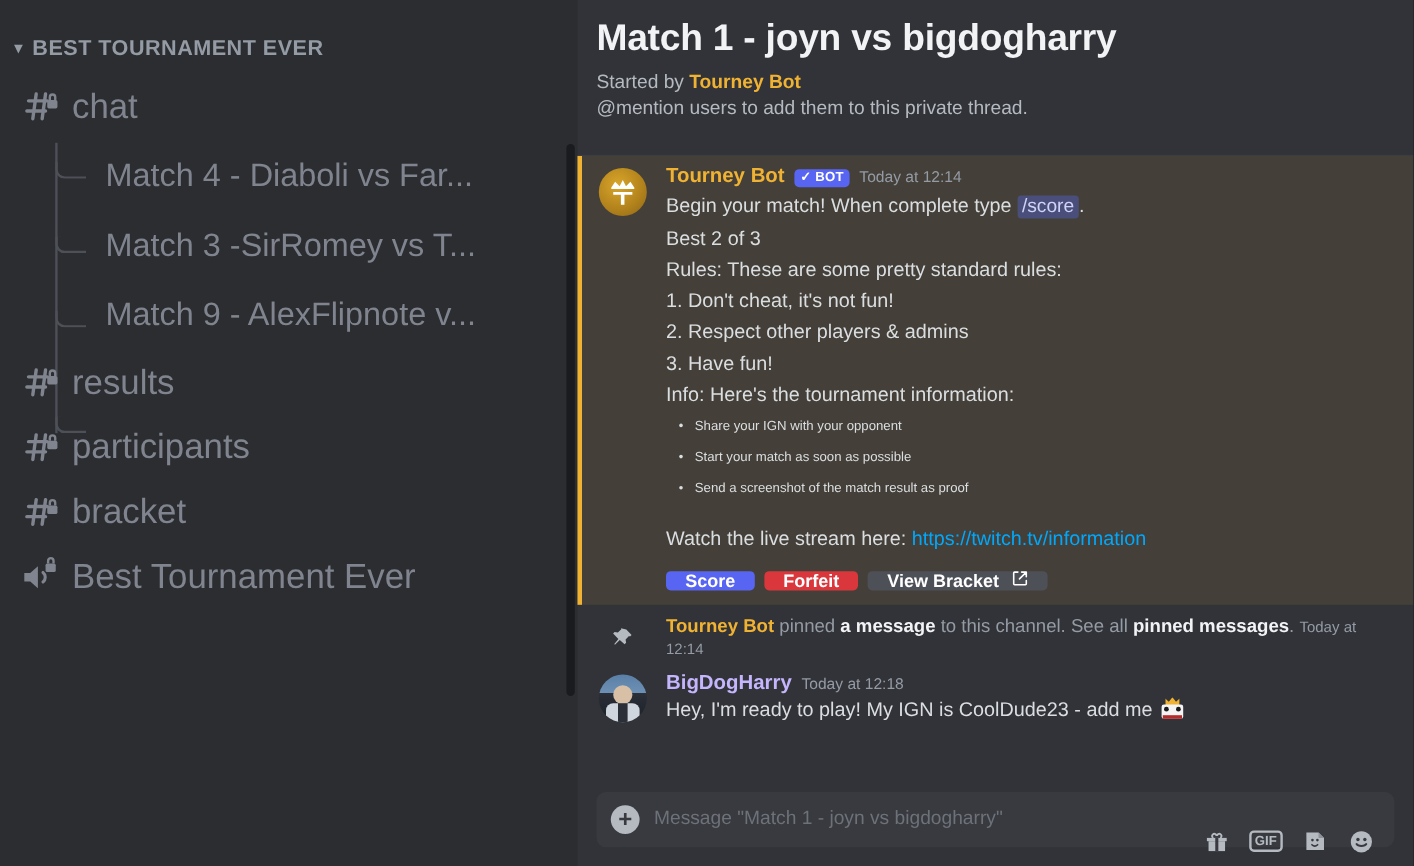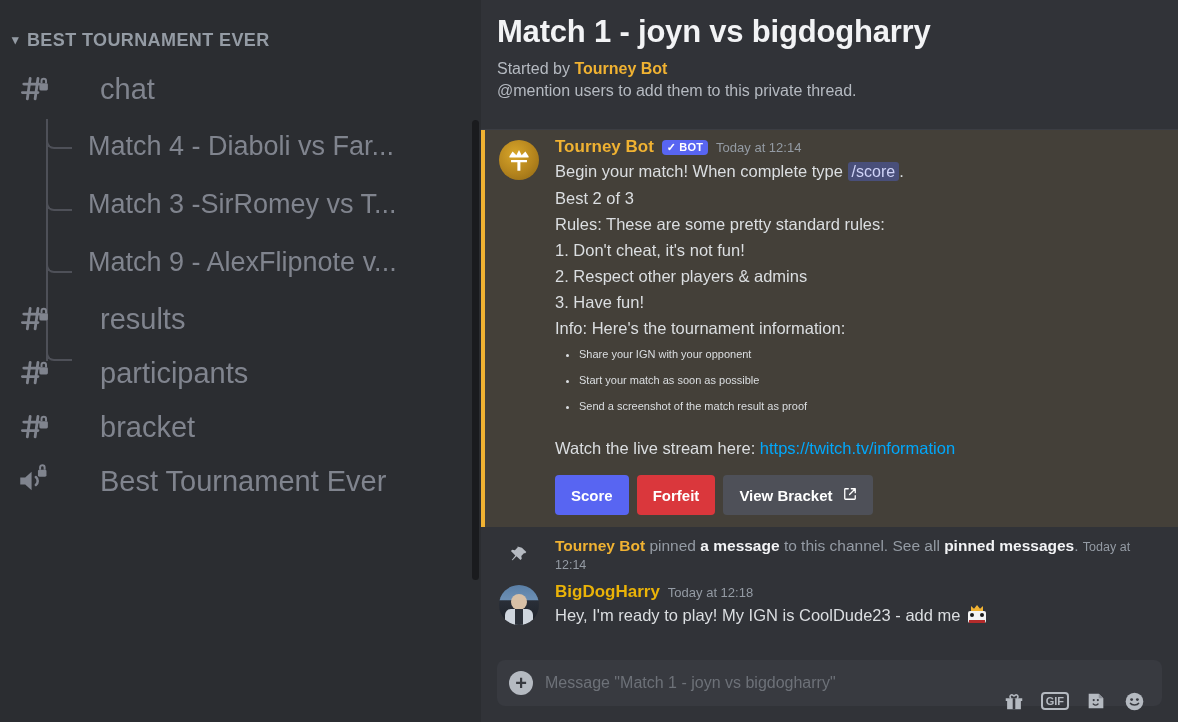--- a/index.html
+++ b/index.html
@@ -36,21 +36,21 @@
     height: 52px;
     margin: 2px 8px 2px 8px;
     padding-left: 8px;
     border-radius: 6px;
     color: #80848e;
     font-size: 29px;
     cursor: pointer;
     white-space: nowrap;
   }
   .chan .ic { width: 34px; height: 34px; flex: 0 0 34px; position: relative; }
-  .chan .label { overflow: hidden; text-overflow: ellipsis; margin-left: 40px; }
+  .chan .label { overflow: hidden; text-overflow: ellipsis; }
 
   
   .thread-wrap { position: relative; }
   .thread {
     display: flex; align-items: center;
     height: 54px;
     margin: 4px 14px 4px 74px;
     padding: 0 14px;
     border-radius: 8px;
     color: #80848e;
@@ -149,21 +149,21 @@
     width: 28px; height: 16px; border-radius: 6px 6px 0 0;
     background: #cfd6de;
   }
   .avatar.user .body:after {
     content:""; position:absolute; left: 10px; top:0; width: 8px; height: 16px; background:#2b3038;
   }
 
   .msg-body { flex: 1 1 auto; min-width: 0; }
   .msg-head { display: flex; align-items: baseline; gap: 8px; line-height: 1; margin-bottom: 2px; }
   .author { color: #f0b232; font-size: 17px; font-weight: 600; }
-  .author.user2 { color: #eab308; }
+  .author.user2 { color: #c4b5fd; }
   .bot-badge {
     background: #5865f2; color: #fff;
     font-size: 11px; font-weight: 700;
     border-radius: 4px; padding: 2px 5px;
     letter-spacing: 0.2px;
     display: inline-flex; align-items: center; gap: 3px;
     transform: translateY(-1px);
   }
   .ts { color: #949ba4; font-size: 13px; }
 
@@ -181,21 +181,21 @@
   }
   ul.bullets { margin: 0 0 0 24px; }
   ul.bullets li { color: #dbdee1; font-size: 11px; line-height: 26px; list-style: disc; }
   a.link { color: #00a8fc; text-decoration: none; }
 
   .btn-row { display: flex; gap: 8px; margin-top: 14px; }
   .btn {
     border: none; border-radius: 4px;
     font-size: 15px; font-weight: 600;
     color: #fff; cursor: pointer;
-    padding: 0 16px; height: 40px;
+    padding: 0 16px; height: 16px;
     display: inline-flex; align-items: center; gap: 10px;
     font-family: "Liberation Sans", sans-serif;
   }
   .btn.primary { background: #5865f2; }
   .btn.danger  { background: #da373c; }
   .btn.secondary { background: #4e5058; }
 
   
   .sys-row {
     display: flex; align-items: center; gap: 16px;

